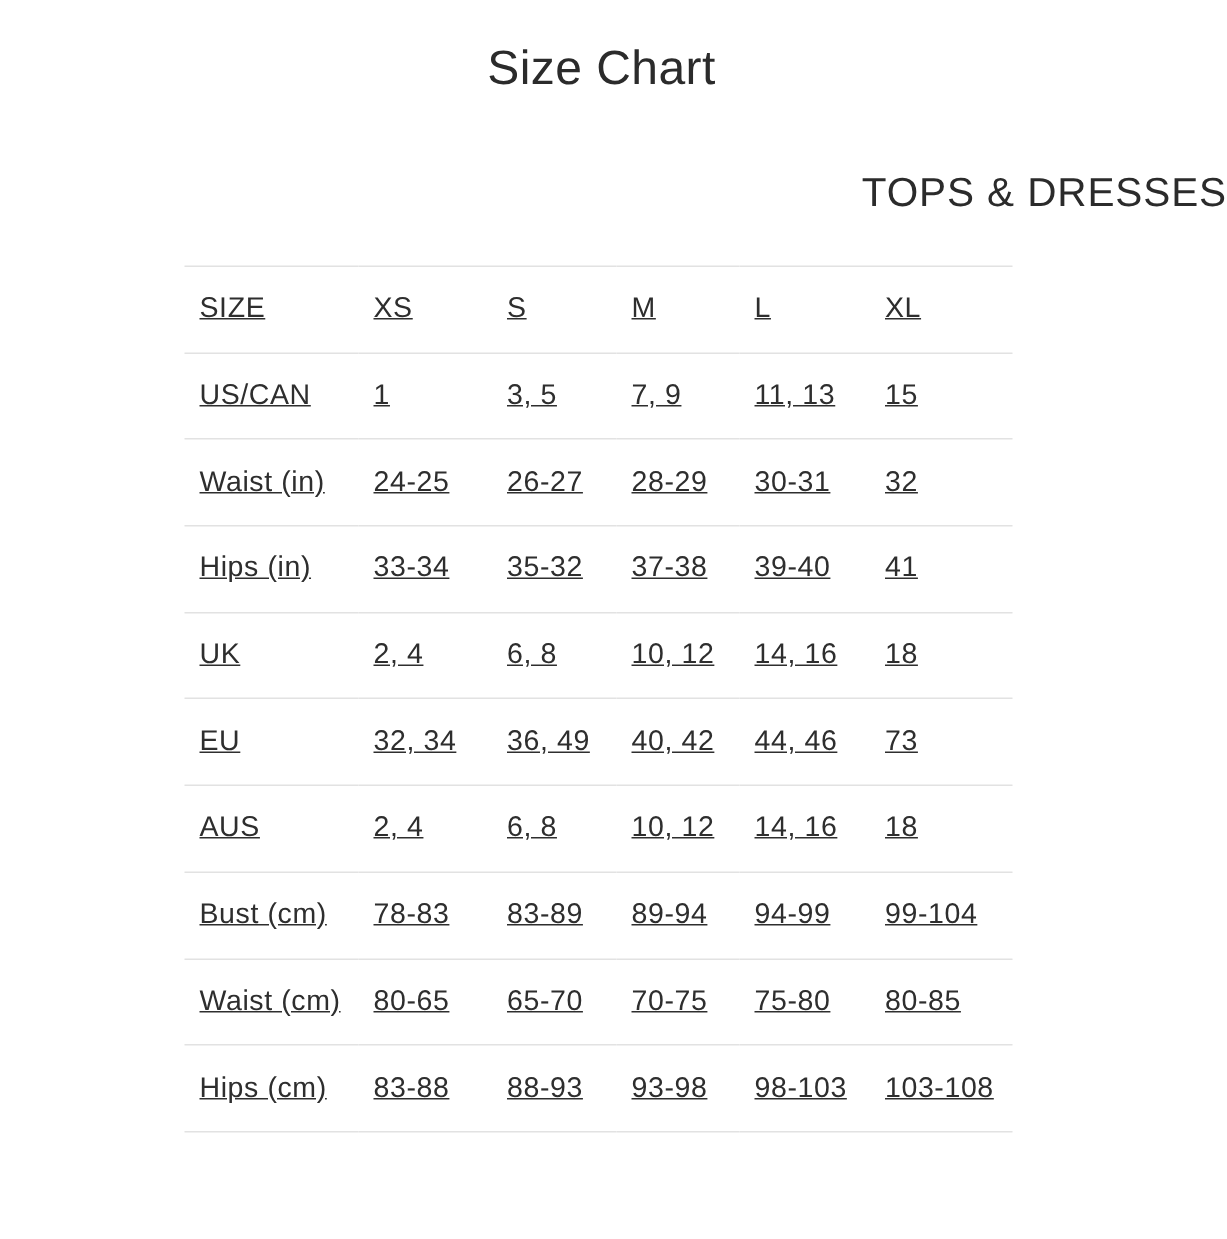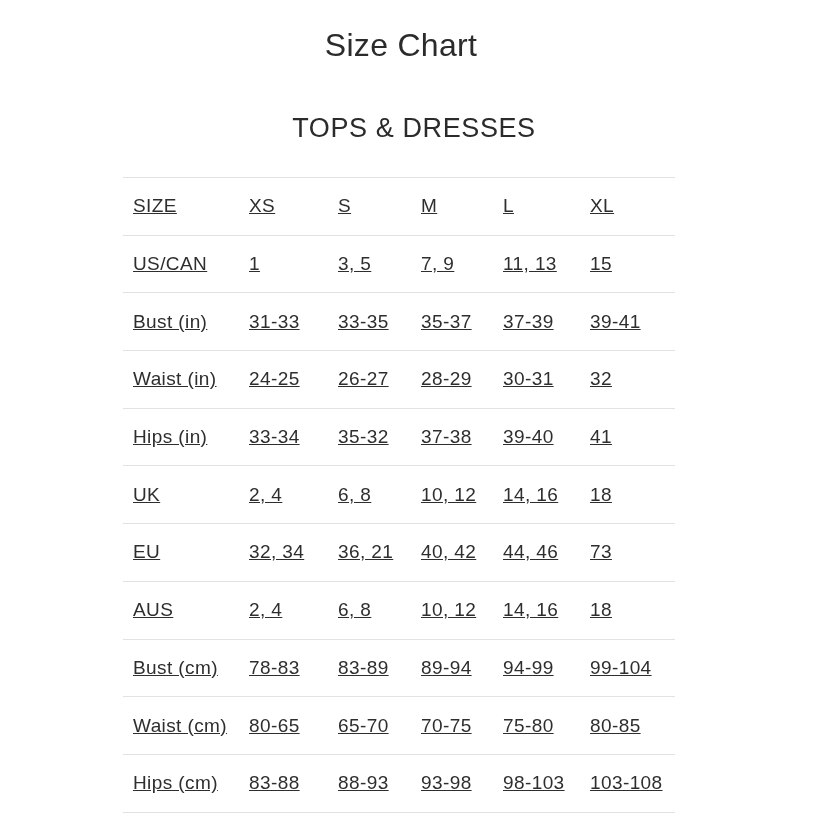--- a/index.html
+++ b/index.html
@@ -23,21 +23,21 @@
     margin: 26px 16px 0 0;
     text-align: center;
     font-size: 32px;
     line-height: 38px;
     font-weight: 400;
     letter-spacing: 0.3px;
     color: #2b2b2b;
   }
   .subtitle {
     margin: 48px 0 0 0;
-    text-align: center;
+    text-align: right;
     font-size: 27px;
     line-height: 32px;
     font-weight: 400;
     letter-spacing: 0.6px;
     color: #2b2b2b;
     padding-left: 10px;
   }
   table.size-table {
     border-collapse: collapse;
     table-layout: fixed;
@@ -99,28 +99,20 @@
     <tbody id="table-body">
         <tr>
           <th scope="row">US/CAN</th>
           <td>1</td>
           <td>3, 5</td>
           <td>7, 9</td>
           <td>11, 13</td>
           <td>15</td>
         </tr>
         <tr>
-          <th scope="row">Bust (in)</th>
-          <td>31-33</td>
-          <td>33-35</td>
-          <td>35-37</td>
-          <td>37-39</td>
-          <td>39-41</td>
-        </tr>
-        <tr>
           <th scope="row">Waist (in)</th>
           <td>24-25</td>
           <td>26-27</td>
           <td>28-29</td>
           <td>30-31</td>
           <td>32</td>
         </tr>
         <tr>
           <th scope="row">Hips (in)</th>
           <td>33-34</td>
@@ -133,21 +125,21 @@
           <th scope="row">UK</th>
           <td>2, 4</td>
           <td>6, 8</td>
           <td>10, 12</td>
           <td>14, 16</td>
           <td>18</td>
         </tr>
         <tr>
           <th scope="row">EU</th>
           <td>32, 34</td>
-          <td>36, 21</td>
+          <td>36, 49</td>
           <td>40, 42</td>
           <td>44, 46</td>
           <td>73</td>
         </tr>
         <tr>
           <th scope="row">AUS</th>
           <td>2, 4</td>
           <td>6, 8</td>
           <td>10, 12</td>
           <td>14, 16</td>

